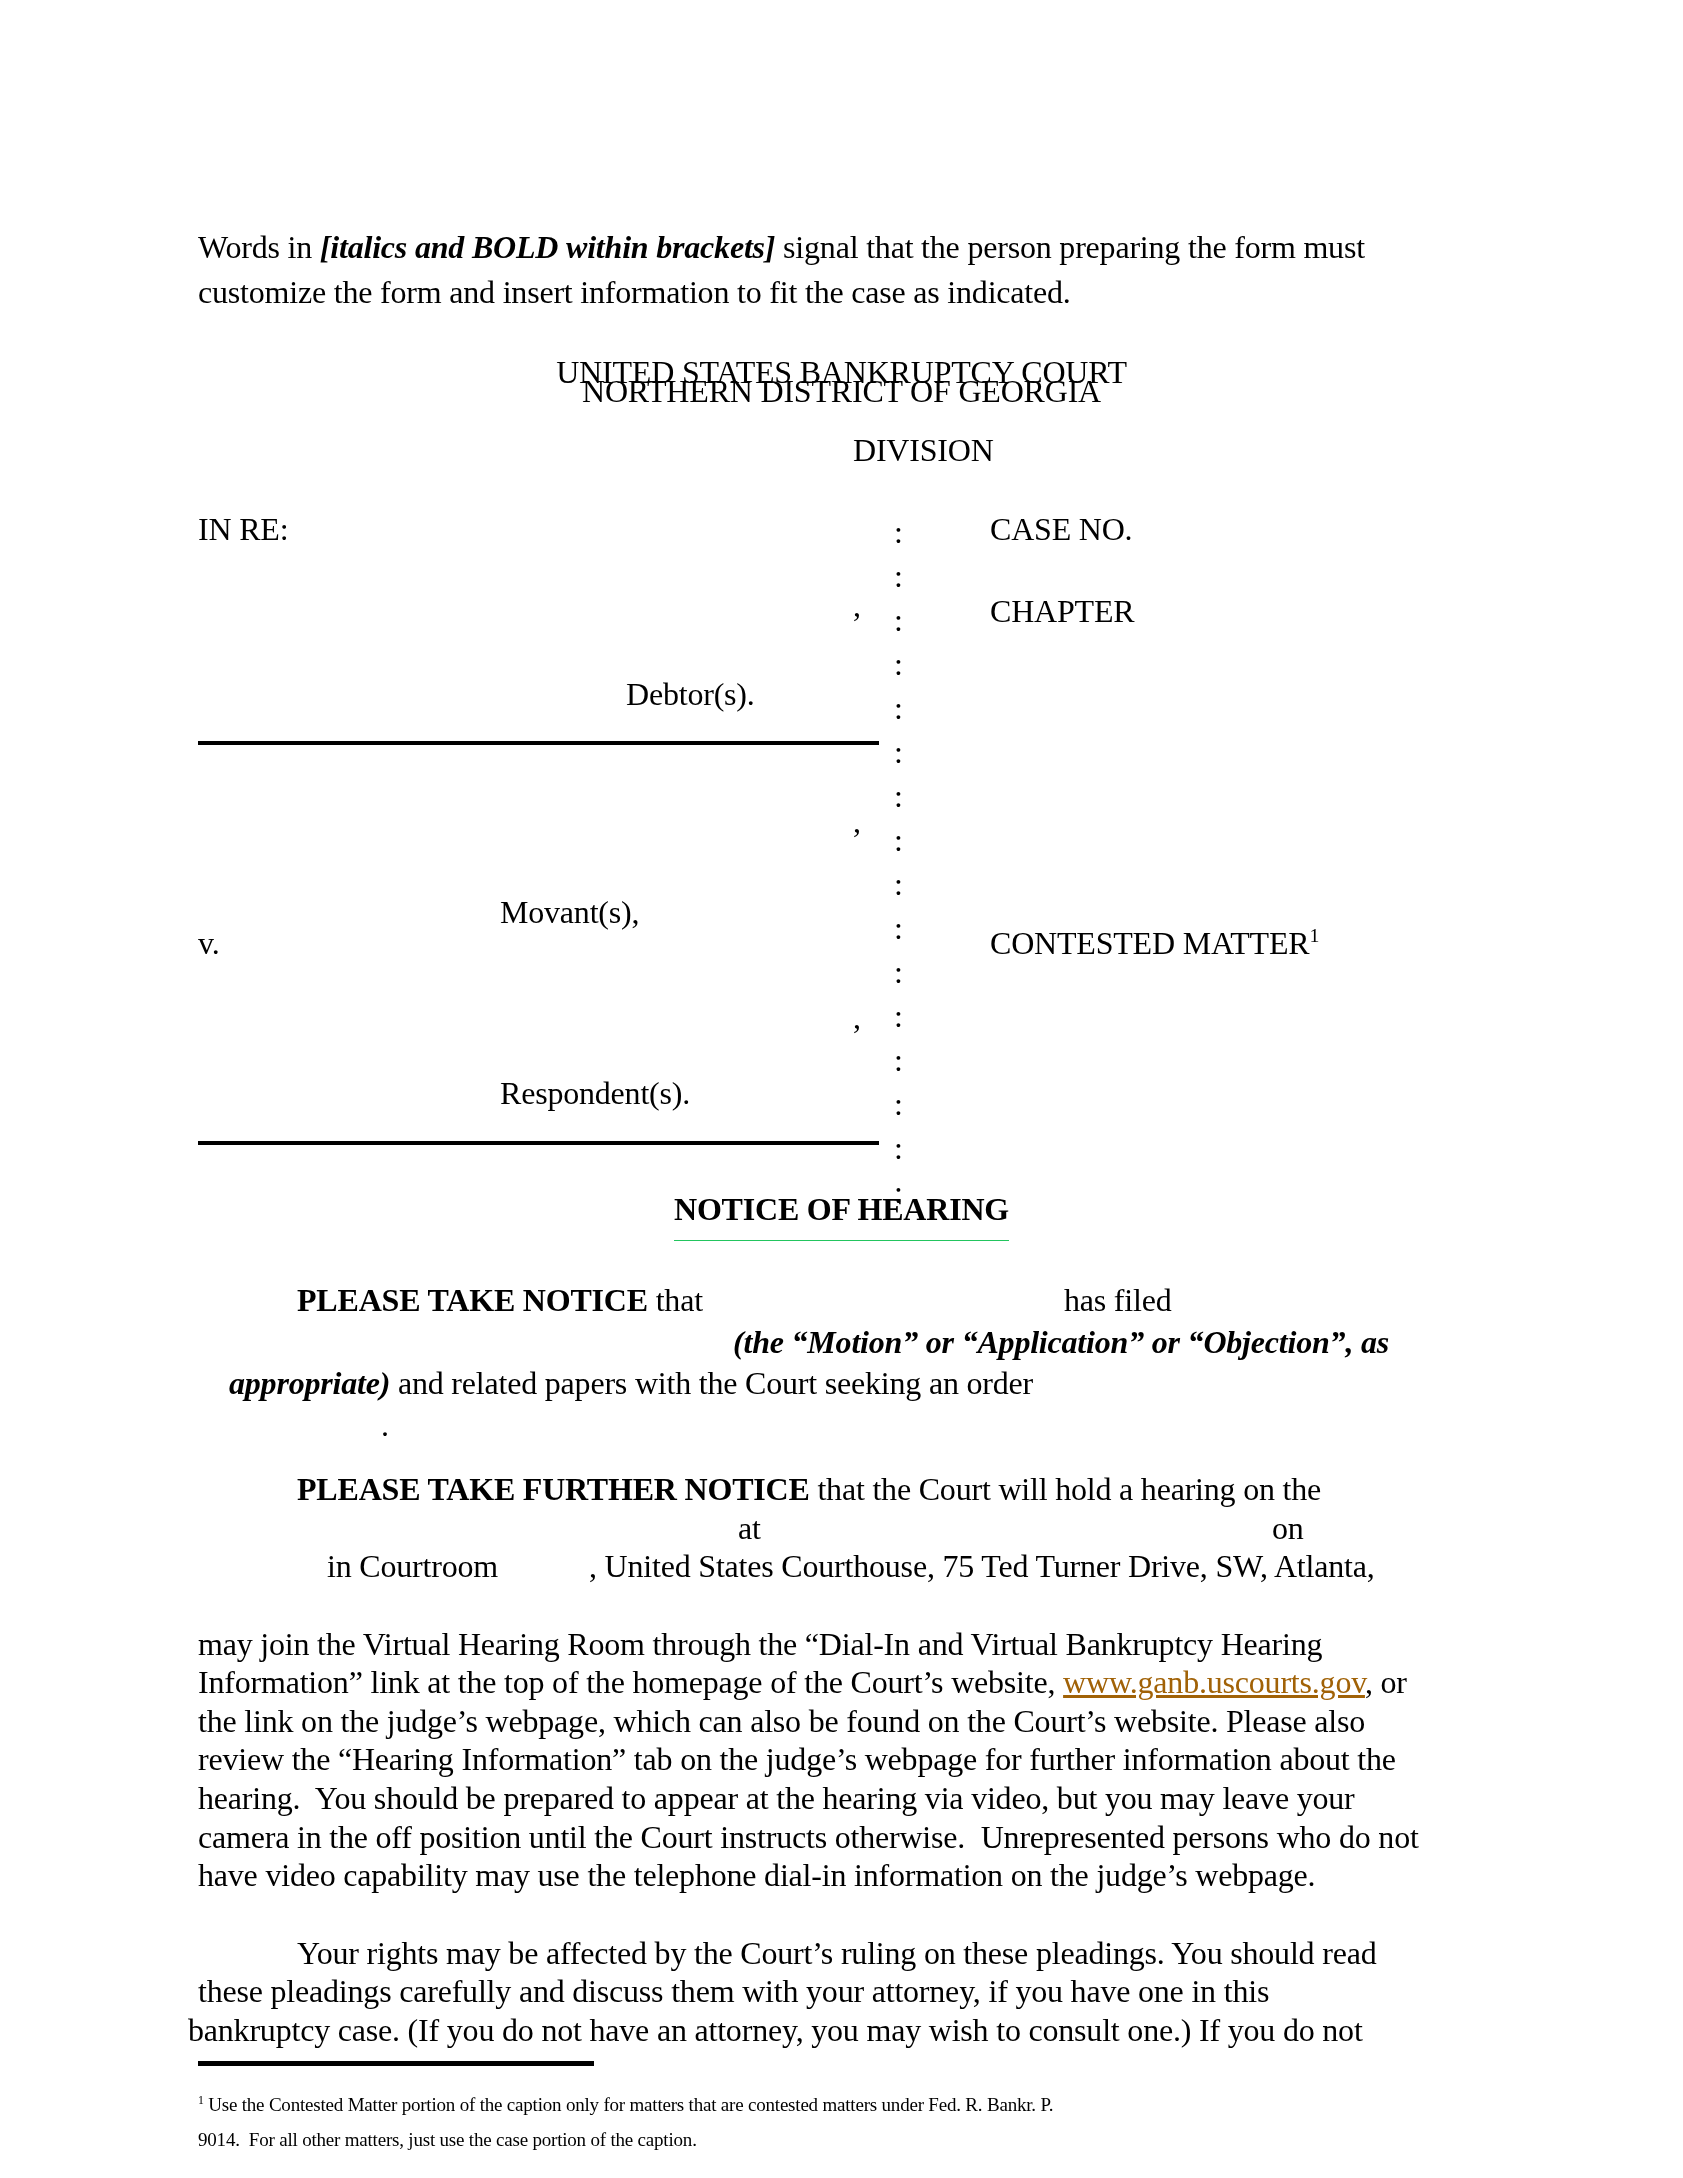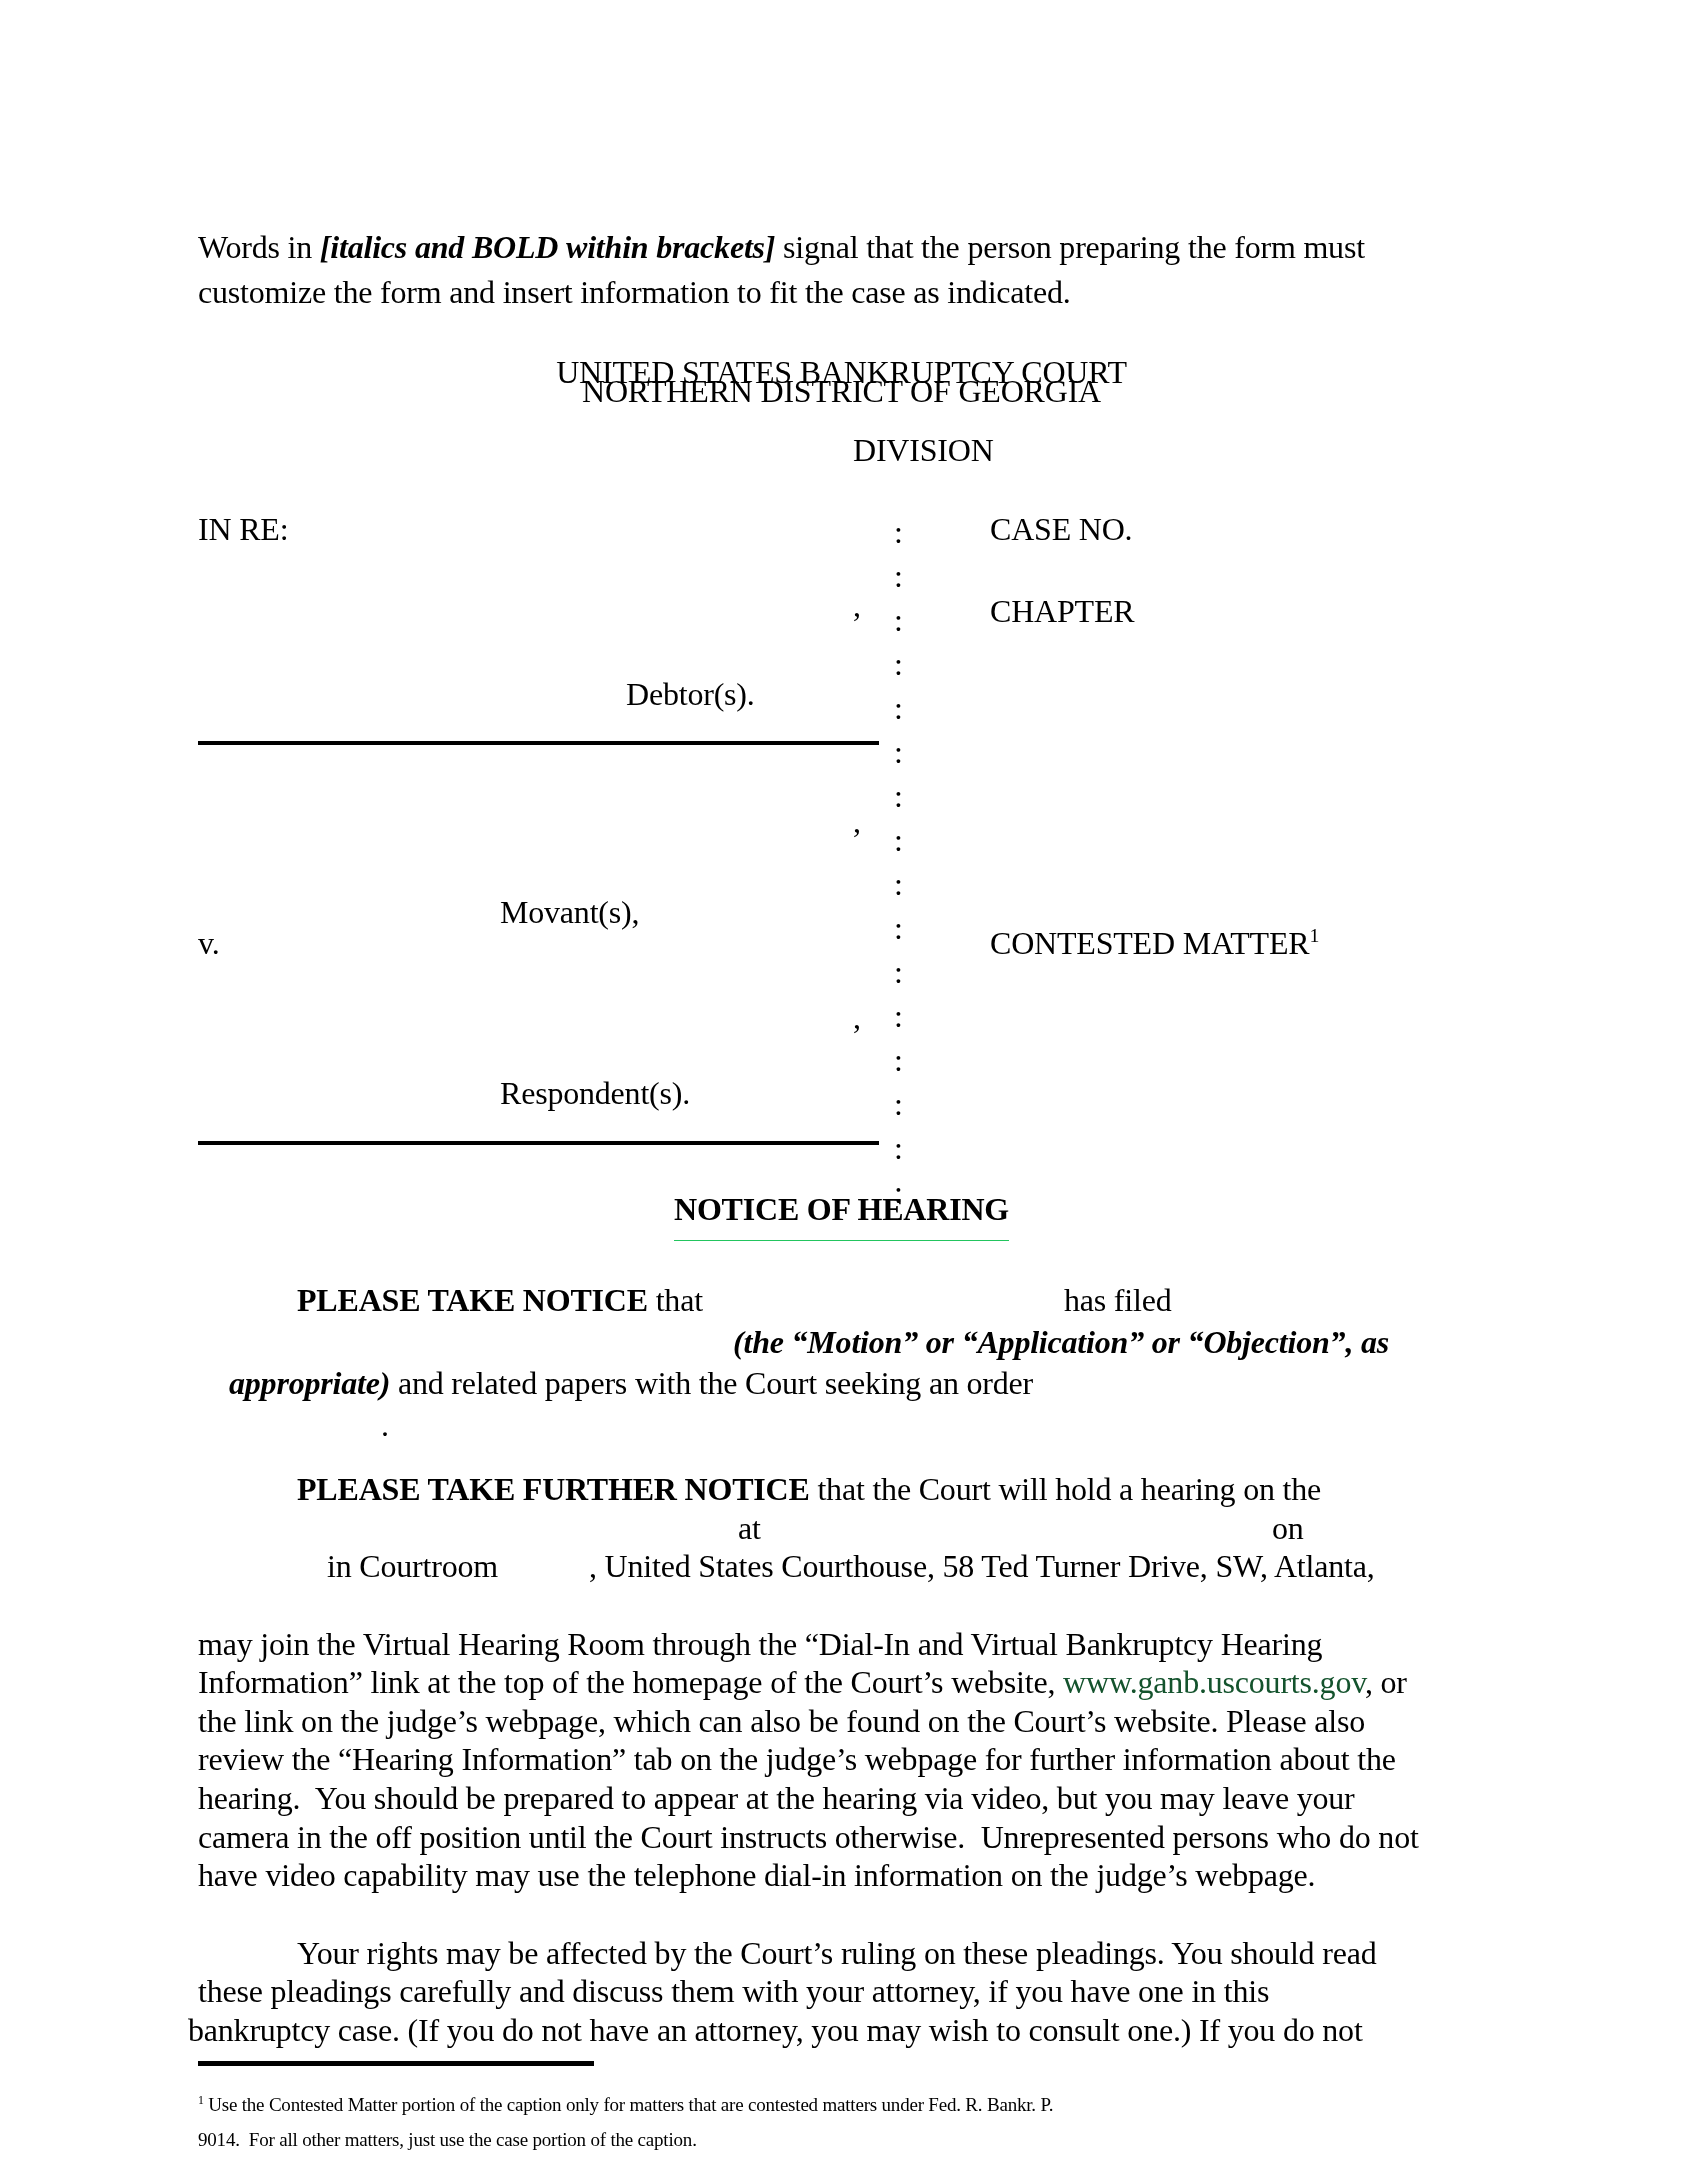--- a/index.html
+++ b/index.html
@@ -10,21 +10,21 @@
     font-family:"Liberation Serif","DejaVu Serif",serif;
     color:#000;
     letter-spacing:-0.2px;
     overflow:hidden;
   }
   .line{position:absolute;white-space:nowrap;font-size:32px;line-height:39px;}
   .frag{position:absolute;top:0;white-space:nowrap;}
   .bd{font-weight:bold;}
   .bi{font-weight:bold;font-style:italic;}
   .center{left:0;width:1683px;text-align:center;}
-  .hlink{color:#14532d;cursor:pointer;text-align:right;}
+  .hlink{color:#a16207;text-decoration:underline;cursor:pointer;text-align:right;}
   .caprule{position:absolute;background:#000;height:4px;}
   .colcol{position:absolute;left:894px;top:510px;font-size:32px;}
   .colcol span{display:block;height:44px;line-height:44px;}
   .headline{display:inline-block;border-bottom:1px solid #22c55e;padding-bottom:11px;font-weight:bold;}
   sup{font-size:0.62em;line-height:0;vertical-align:super;}
   .fn{font-size:19px;line-height:35px;}
   .fnrule{position:absolute;left:198px;top:2061px;width:396px;height:5px;background:#000;}
 </style>
 </head>
 <body>
@@ -89,21 +89,21 @@
 
   <div class="line" style="left:198px;top:1470px;width:1287px;">
     <span class="frag" style="left:99px;"><span class="bd">PLEASE TAKE FURTHER NOTICE</span><span> that the Court will hold a hearing on the</span></span>
   </div>
   <div class="line" style="left:198px;top:1509px;width:1287px;">
     <span class="frag" style="left:540px;">at</span>
     <span class="frag" style="left:1074px;">on</span>
   </div>
   <div class="line" style="left:198px;top:1547px;width:1287px;">
     <span class="frag" style="left:129px;">in Courtroom</span>
-    <span class="frag" style="left:391px;">, United States Courthouse, 58 Ted Turner Drive, SW, Atlanta,</span>
+    <span class="frag" style="left:391px;">, United States Courthouse, 75 Ted Turner Drive, SW, Atlanta,</span>
   </div>
   <div class="line" style="left:198px;top:1625px;"><span>may join the Virtual Hearing Room through the “Dial-In and Virtual Bankruptcy Hearing</span></div>
   <div class="line" style="left:198px;top:1663px;"><span>Information” link at the top of the homepage of the Court’s website, </span><span class="hlink">www.ganb.uscourts.gov</span><span>, or</span></div>
   <div class="line" style="left:198px;top:1702px;"><span>the link on the judge’s webpage, which can also be found on the Court’s website. Please also</span></div>
   <div class="line" style="left:198px;top:1740px;"><span>review the “Hearing Information” tab on the judge’s webpage for further information about the</span></div>
   <div class="line" style="left:198px;top:1779px;"><span>hearing.&nbsp; You should be prepared to appear at the hearing via video, but you may leave your</span></div>
   <div class="line" style="left:198px;top:1818px;"><span>camera in the off position until the Court instructs otherwise.&nbsp; Unrepresented persons who do not</span></div>
   <div class="line" style="left:198px;top:1856px;"><span>have video capability may use the telephone dial-in information on the judge’s webpage.</span></div>
 
   <div class="line" style="left:198px;top:1934px;width:1287px;">

